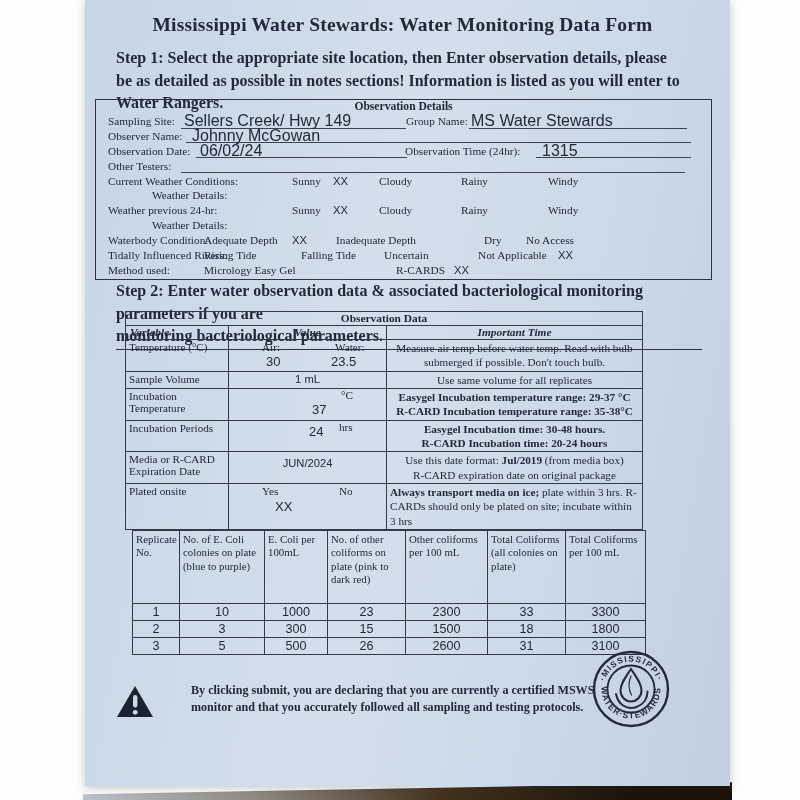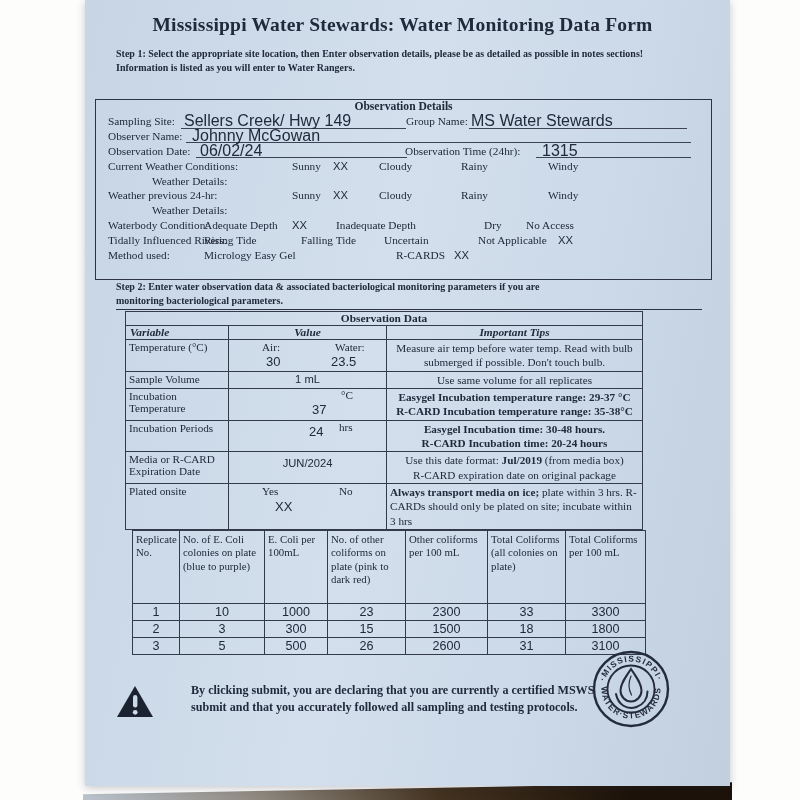--- a/index.html
+++ b/index.html
@@ -17,21 +17,21 @@
   }
   .paper{
     position:absolute;left:85px;top:0;width:645px;height:786px;
     background:linear-gradient(100deg,#c7d5e5 0%,#d3dfec 45%,#ccd9e8 72%,#c2cfdf 100%);
     box-shadow:0 2px 8px rgba(40,40,60,.25);
   }
   .title{
     position:absolute;top:14px;left:0;right:10px;text-align:center;
     font-size:19.5px;font-weight:bold;letter-spacing:.2px;
   }
-  .step-text{font-weight:bold;font-size:10px;line-height:1.42;}
+  .step-text{font-weight:bold;font-size:16px;line-height:1.42;}
   .step1{position:absolute;top:47px;left:31px;width:566px;}
   .step2{position:absolute;top:280px;left:31px;width:586px;}
   .step2-u{display:inline-block;width:100%;border-bottom:1.6px solid #2c3342;padding-bottom:1px;}
   
   .od-box{position:absolute;left:10px;top:99px;width:615px;height:179px;border:1.6px solid #2c3342;}
   .od-head{height:14px;text-align:center;font-weight:bold;font-size:11.6px;line-height:14px;}
   .odr{position:relative;height:14.9px;font-size:11.3px;}
   .odl{position:absolute;line-height:14.5px;white-space:nowrap;}
   .odv{
     position:absolute;line-height:14.5px;white-space:nowrap;
@@ -92,20 +92,24 @@
       <span class="odv odu" style="left:90px;width:499px;padding-left:6px">Johnny McGowan</span>
     </div>
 
     <div class="odr">
       <span class="odl" style="left:12px">Observation Date:</span>
       <span class="odv odu" style="left:100px;width:207px;padding-left:4px">06/02/24</span>
       <span class="odl" style="left:309px">Observation Time (24hr):</span>
       <span class="odv odu" style="left:440px;width:149px;padding-left:6px">1315</span>
     </div>
 
+    <div class="odr">
+      <span class="odl" style="left:12px">Other Testers:</span>
+      <span class="odv odu" style="left:85px;width:504px"></span>
+    </div>
 
     <div class="odr">
       <span class="odl" style="left:12px">Current Weather Conditions:</span>
       <span class="odl" style="left:196px">Sunny</span>
       <span class="mark odl" style="left:237px">XX</span>
       <span class="odl" style="left:283px">Cloudy</span>
       <span class="odl" style="left:365px">Rainy</span>
       <span class="odl" style="left:452px">Windy</span>
     </div>
 
@@ -163,21 +167,21 @@
         <col style="width:158px">
         <col style="width:256px">
       </colgroup>
     <tbody>
         <tr>
           <td colspan="3" class="t-head">Observation Data</td>
         </tr>
     <tr class="t-colhdr">
       <td>Variable</td>
       <td class="c-val">Value</td>
-      <td class="c-tip">Important Tips</td>
+      <td class="c-tip">Important Time</td>
     </tr>
 
     <tr style="height:28px">
       <td>Temperature (°C)</td>
       <td>
         <span class="abs" style="left:7px;top:1px">Air:</span>
         <span class="abs" style="left:80px;top:1px">Water:</span>
         <span class="abs num" style="left:11px;top:14px">30</span>
         <span class="abs num" style="left:76px;top:14px">23.5</span>
       </td>
@@ -293,21 +297,21 @@
   <div class="warn">
     <svg width="40" height="36" viewBox="0 0 40 36">
       <polygon points="20,2 38,33 2,33" fill="#1c2330"></polygon>
       <rect x="18" y="11" width="4.4" height="12.5" rx="2.2" fill="#ccd9e8"></rect>
       <circle cx="20.2" cy="28.3" r="2.4" fill="#ccd9e8"></circle>
     </svg>
   </div>
 
   <div class="decl">
     <span>By clicking submit, you are declaring that you are currently a certified MSWS</span>
-    <span>submit and that you accurately followed all sampling and testing protocols.</span>
+    <span>monitor and that you accurately followed all sampling and testing protocols.</span>
   </div>
 
   <div class="seal">
     <svg width="80" height="80" viewBox="0 0 80 80">
       <defs>
         <path id="arcTop" d="M 12.5 40 A 27.5 27.5 0 0 1 67.5 40"></path>
         <path id="arcBot" d="M 10.5 40 A 29.5 29.5 0 0 0 69.5 40"></path>
       </defs>
       <circle cx="40" cy="40" r="37" fill="none" stroke="#242c3c" stroke-width="2.4"></circle>
       <circle cx="40" cy="40" r="23.5" fill="none" stroke="#242c3c" stroke-width="1.8"></circle>

